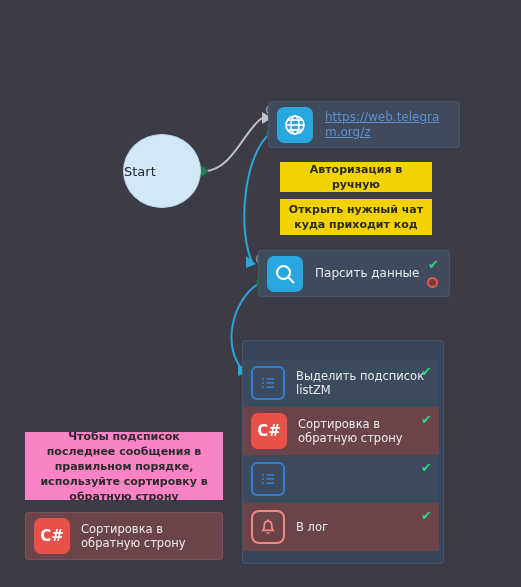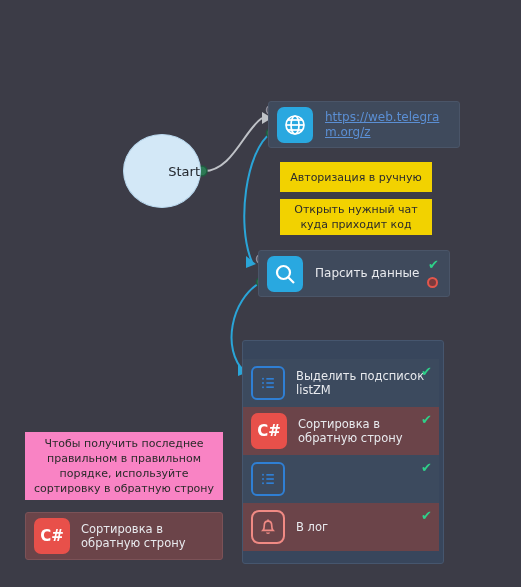--- a/index.html
+++ b/index.html
@@ -24,21 +24,21 @@
     padding:0 12px;
   }
 
   
   #edges{position:absolute;left:0;top:0;width:521px;height:587px;pointer-events:none;}
 
   
   #start-node{
     left:123px;top:134px;width:78px;height:74px;
     background:#d3e8f7;border:1px solid #b9d8ee;border-radius:50%;
-    display:flex;align-items:center;justify-content:flex-end;
+    display:flex;align-items:center;justify-content:flex-start;
   }
   #start-node .lbl{color:#23272e;font-size:13px;}
 
   
   .node{
     background:#3f4a5c;border:1px solid #4a5568;border-radius:3px;
     display:flex;align-items:center;
   }
   .node .ico{
     width:36px;height:36px;border-radius:7px;
@@ -62,21 +62,21 @@
 
   
   .check{color:#2fd089;font-size:13px;font-weight:bold;line-height:1;}
   .rec{
     width:11px;height:11px;border-radius:50%;
     border:2px solid #e3564c;background:#7a3b3d;box-sizing:border-box;
   }
 
   
   .note{
-    display:flex;align-items:center;justify-content:center;text-align:center;
+    display:flex;align-items:center;justify-content:center;text-align:center;font-weight:bold;
   }
   .note .txt{font-size:11px;line-height:15px;color:#2b2b2b;padding:0 8px;}
   #note-auth{left:280px;top:162px;width:152px;height:30px;background:#f2d200;}
   #note-chat{left:280px;top:199px;width:152px;height:36px;background:#f2d200;}
   #note-pink{left:25px;top:432px;width:198px;height:68px;background:#f983c4;}
 
   
   #csharp-standalone{
     left:25px;top:512px;width:198px;height:48px;
     background:#6b4449;border:1px solid #7b5257;border-radius:3px;
@@ -219,21 +219,21 @@
           <path d="M10.5 18.5 C10.5 19.5 13.5 19.5 13.5 18.5"></path>
         </svg>
       </span>
       <span class="title">В лог</span>
       <span class="check">✔</span>
     </div>
 
   </div>
 
   <div class="abs note" id="note-pink">
-    <span class="txt">Чтобы получить последнее правильном в правильном порядке, используйте сортировку в обратную строну</span>
+    <span class="txt">Чтобы подсписок последнее сообщения в правильном порядке, используйте сортировку в обратную строну</span>
   </div>
 
   <div class="abs" id="csharp-standalone">
     <span class="icon-cs">C#</span>
     <span class="title" style="color:#e8eaee;font-size:11.5px;line-height:14px;margin-left:11px;">Сортировка в обратную строну</span>
   </div>
 
 </div>
 
 </body></html>

